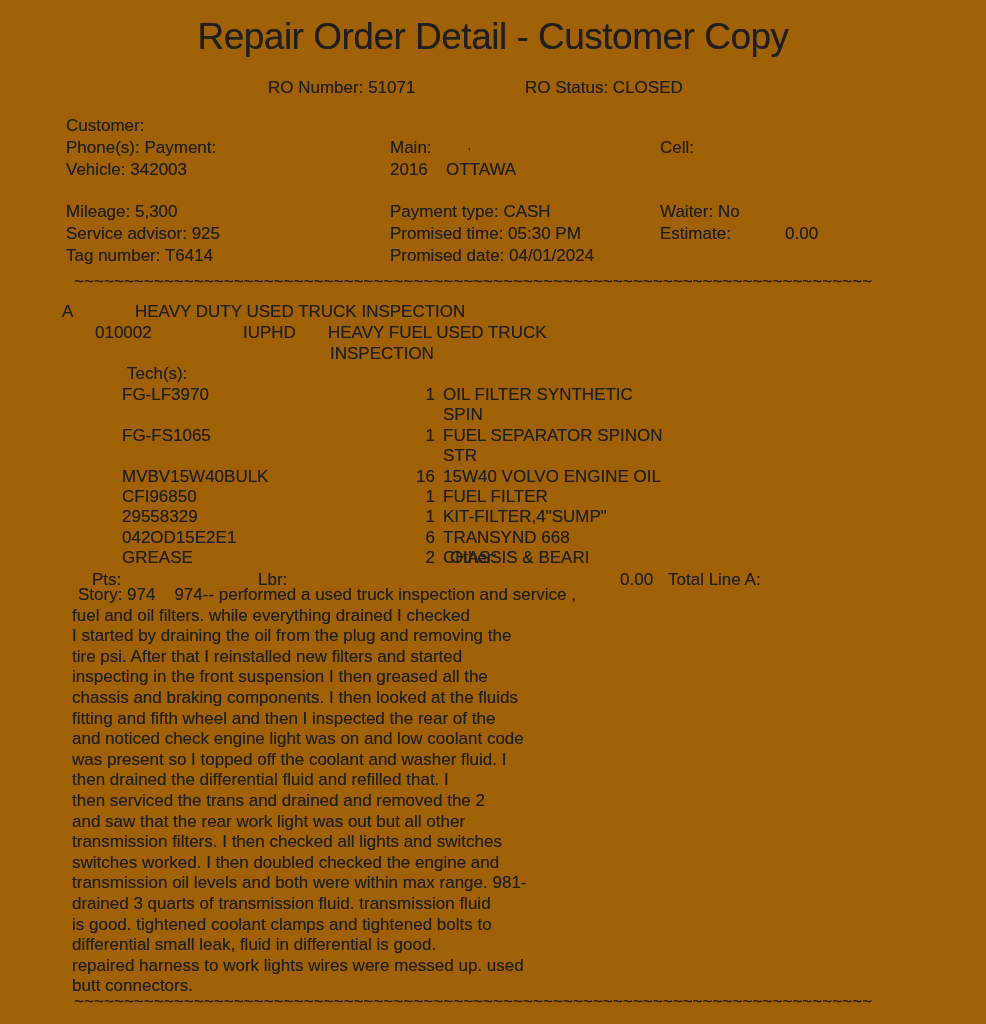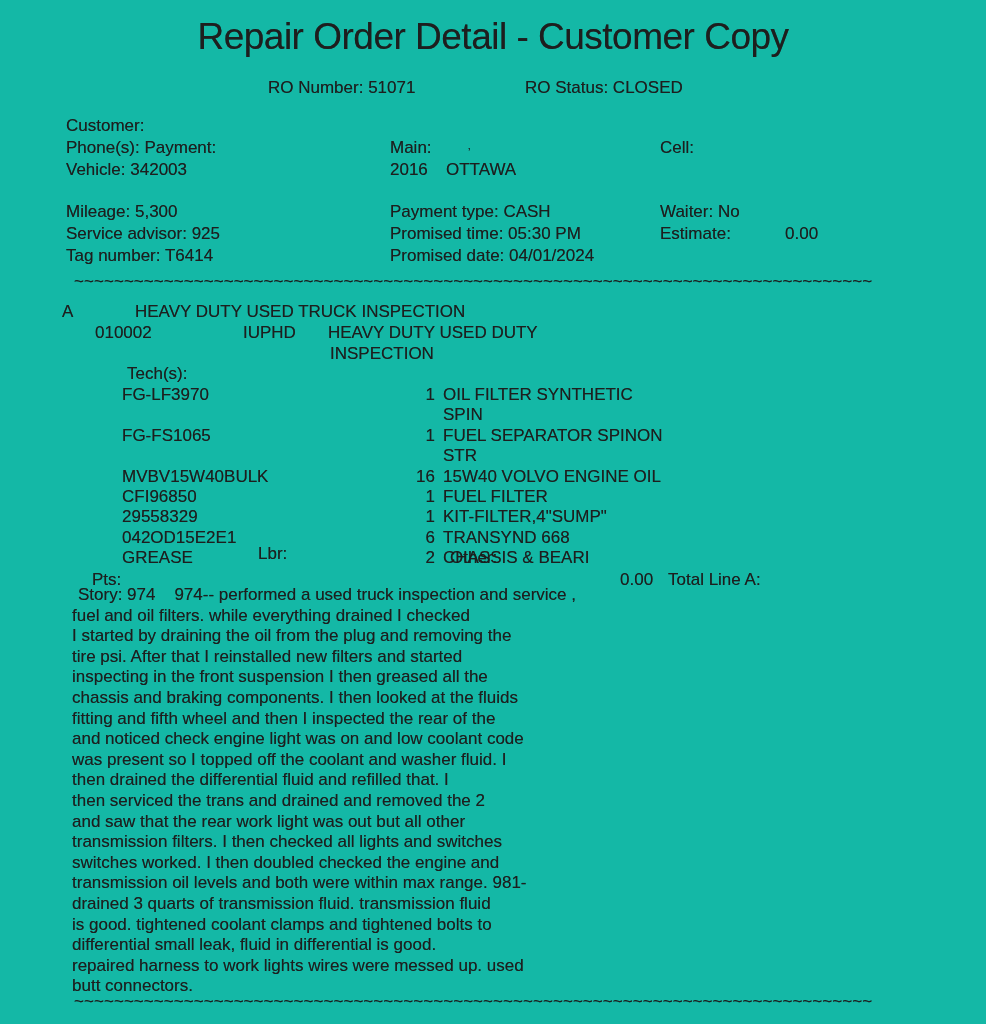--- a/index.html
+++ b/index.html
@@ -5,21 +5,21 @@
   html, body {
     margin: 0;
     padding: 0;
     background: #e8e8e8;
   }
   .page {
     position: relative;
     width: 986px;
     height: 1024px;
     margin: 0 auto;
-    background: #14b8a6;
+    background: #a16207;
     color: #1e1e1e;
     font-family: "Liberation Sans", sans-serif;
     font-size: 17px;
     overflow: hidden;
     text-shadow: 0 0 0.4px rgba(20,20,20,0.55);
   }
   .abs { position: absolute; white-space: pre; }
   .doc-title {
     position: absolute;
     top: 16px;
@@ -95,21 +95,21 @@
   <div class="abs" style="top:202px; left:660px;">Waiter: No</div>
   <div class="abs" style="top:224px; left:660px;">Estimate:</div>
   <div class="abs" style="top:224px; left:785px;">0.00</div>
 
   <div class="sep" style="top:272px;">~~~~~~~~~~~~~~~~~~~~~~~~~~~~~~~~~~~~~~~~~~~~~~~~~~~~~~~~~~~~~~~~~~~~~~~~~~~~~~~~</div>
 
   <div class="abs" style="top:302px; left:62px;">A</div>
   <div class="abs" style="top:302px; left:135px;">HEAVY DUTY USED TRUCK INSPECTION</div>
   <div class="abs" style="top:323px; left:95px;">010002</div>
   <div class="abs" style="top:323px; left:243px;">IUPHD</div>
-  <div class="abs" style="top:323px; left:328px;">HEAVY DUTY USED DUTY</div>
+  <div class="abs" style="top:323px; left:328px;">HEAVY FUEL USED TRUCK</div>
   <div class="abs" style="top:344px; left:330px;">INSPECTION</div>
   <div class="abs" style="top:364px; left:127px;">Tech(s):</div>
 
   <div class="parts-list">
       <div class="part-row">
         <span class="part-num">FG-LF3970</span>
         <span class="part-qty">1</span>
         <div class="part-desc">
           <div>OIL FILTER SYNTHETIC</div>
           <div>SPIN</div>
@@ -154,21 +154,21 @@
       <div class="part-row">
         <span class="part-num">GREASE</span>
         <span class="part-qty">2</span>
         <div class="part-desc">
           <div>CHASSIS &amp; BEARI</div>
         </div>
       </div>
     </div>
 
   <div class="abs" style="top:570px; left:57px;margin-left:35px;">Pts:</div>
-  <div class="abs" style="top:544px; left:258px;">Lbr:</div>
+  <div class="abs" style="top:570px; left:258px;">Lbr:</div>
   <div class="abs" style="top:548px; left:450px;text-align:center;">Other:</div>
   <div class="abs" style="top:570px; left:620px;">0.00</div>
   <div class="abs" style="top:570px; left:668px;">Total Line A:</div>
 
   <div class="story-block">
       <div class="story-line">Story: 974    974-- performed a used truck inspection and service ,</div>
       <div class="story-line">fuel and oil filters. while everything drained I checked</div>
       <div class="story-line">I started by draining the oil from the plug and removing the</div>
       <div class="story-line">tire psi. After that I reinstalled new filters and started</div>
       <div class="story-line">inspecting in the front suspension I then greased all the</div>

